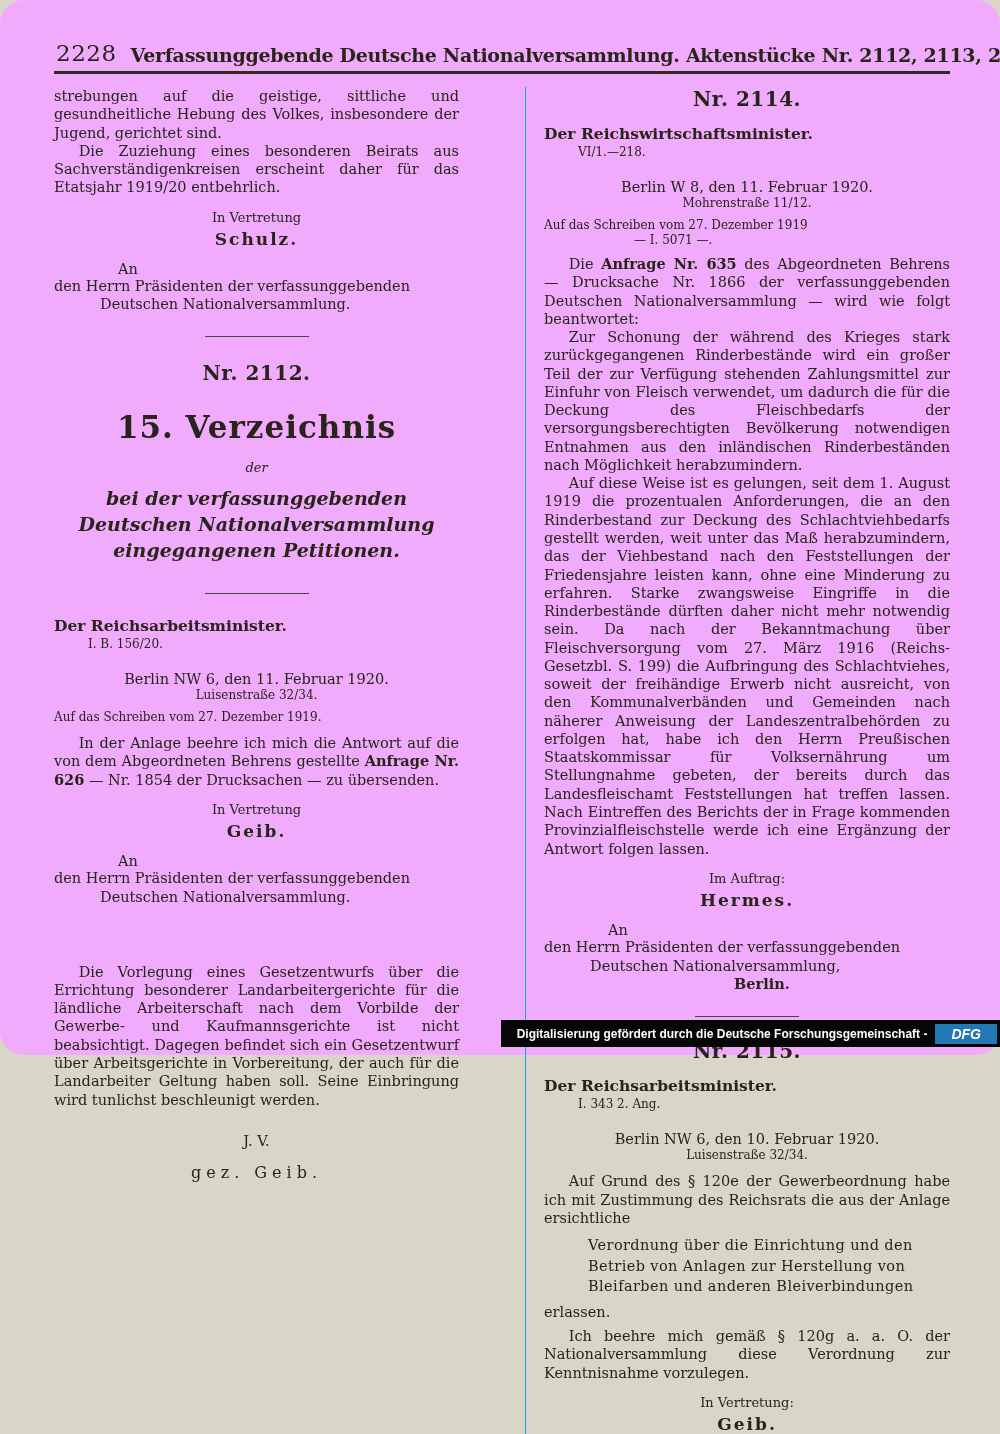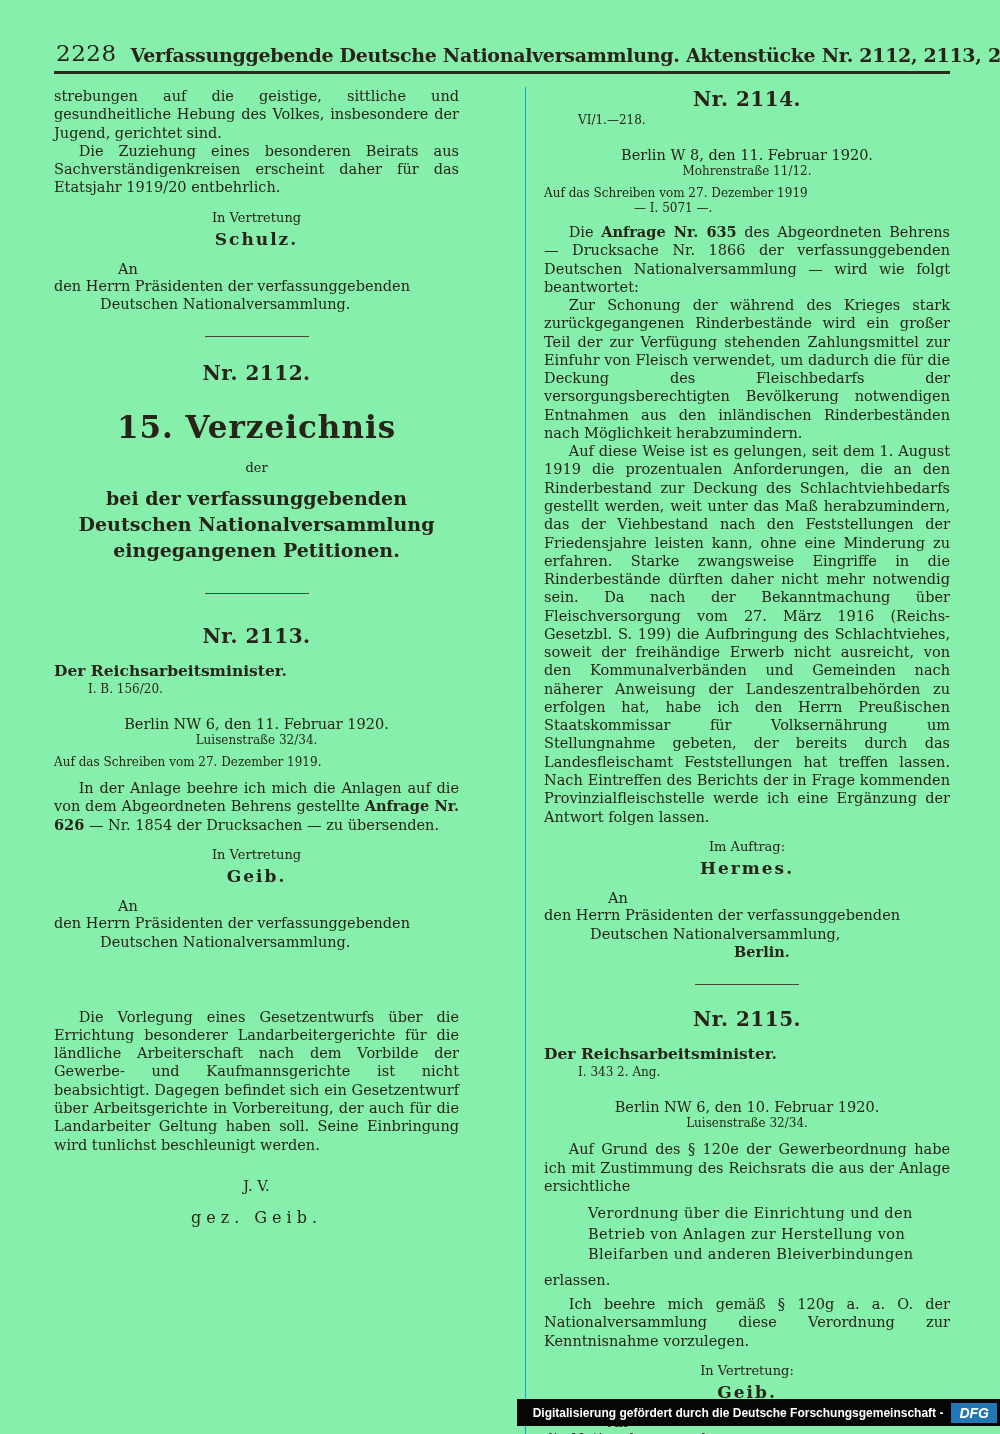--- a/index.html
+++ b/index.html
@@ -4,43 +4,44 @@
 <style>
   html, body { margin: 0; padding: 0; }
   body {
     width: 1000px; height: 1434px;
     background: #d9d5c7;
     overflow: hidden;
     font-family: "DejaVu Serif", "Liberation Serif", serif;
   }
   .page {
     position: relative;
-    width: 1000px; height: 1434px;
+    width: 1000px; height: 1055px;
     box-sizing: border-box;
     padding: 40px 50px 0 54px;
     background: linear-gradient(130deg, #f2eee1 0%, #edе9da 50%, #e9e4d4 100%);
-    background-color: #86efac;
+    background-color: #f0abfc;
     color: #29241a;
+    border-radius: 24px;
   }
   
   .header { display: flex; align-items: flex-end; gap: 14px; padding: 0 2px; }
   .page-number { font-size: 23px; letter-spacing: 0.5px; white-space: nowrap; }
   .header-title { flex: 1; text-align: center; font-size: 19px; font-weight: 700; letter-spacing: -0.3px; white-space: nowrap; }
   .header-rule { border-bottom: 3px solid #2e2a1e; margin-top: 5px; }
 
   
   .columns { display: flex; margin-top: 13px; gap: 46px; }
   .col { width: 50%; box-sizing: border-box; }
   .col-left  { padding-right: 20px; }
   .col-right { padding-left: 18px; border-left: 1px solid #0ea5e9; min-height: 1250px; }
 
   p, h1, h2 { margin: 0; }
   .body { font-size: 14.5px; line-height: 1.26; text-align: justify; }
   .indent { text-indent: 1.7em; }
-  .center { text-align: center; }
+  .center { text-align: center; font-style: italic; }
 
   .sig-intro  { font-size: 13px; text-align: center; margin-top: 13px; }
   .sig-name   { font-size: 17px; font-weight: 700; text-align: center; letter-spacing: 2px; margin-top: 4px; }
   .an         { font-size: 14.5px; margin-top: 12px; margin-left: 64px; }
   .addr       { font-size: 14.5px; line-height: 1.3; }
   .addr-2     { margin-left: 46px; }
   .addr-3     { margin-left: 190px; font-weight: bold; }
   .addr-4     { margin-left: 120px; }
 
   .section-divider { width: 104px; border-bottom: 1.5px solid #4c4537; margin: 22px auto; }
@@ -71,21 +72,21 @@
     background: #060606; color: #ffffff;
     display: flex; align-items: center; gap: 8px;
     padding: 0 3px 0 16px;
     font-family: "Liberation Sans", "DejaVu Sans", sans-serif;
     font-size: 12px; font-weight: 700;
     white-space: nowrap;
   }
   .dfg-logo {
     background: #2178b4; color: #ffffff;
     font-style: italic; font-weight: 700; font-size: 14px;
-    padding: 3px 8px; line-height: 1;
+    padding: 3px 16px; line-height: 1;
   }
 </style>
 </head>
 <body>
 
 <div class="page">
 
   <header class="header">
     <span class="page-number">2228</span>
     <span class="header-title">Verfassunggebende Deutsche Nationalversammlung. Aktenstücke Nr. 2112, 2113, 2114, 2115.</span>
@@ -111,43 +112,43 @@
       <article>
         <h2 class="nr mt24">Nr. 2112.</h2>
         <h1 class="big-title">15. Verzeichnis</h1>
         <p class="mid center">der</p>
         <p class="subject center">bei der verfassunggebenden Deutschen National­versammlung eingegangenen Petitionen.</p>
       </article>
 
       <div class="section-divider mt30"></div>
 
       <article>
-        <h2 class="nr mt30">Nr. 2113.</h2>
         <p class="sender">Der Reichsarbeitsminister.</p>
         <p class="ref">I. B. 156/20.</p>
         <p class="place-date">Berlin NW 6, den 11. Februar 1920.</p>
         <p class="street">Luisenstraße 32/34.</p>
         <p class="re">Auf das Schreiben vom 27. Dezember 1919.</p>
-        <p class="body indent mt10"><span>In der Anlage beehre ich mich die Anlagen auf die von dem Abgeordneten Behrens gestellte </span><span class="bold-run">Anfrage Nr. 626</span><span> — Nr. 1854 der Drucksachen — zu übersenden.</span></p>
+        <p class="body indent mt10"><span>In der Anlage beehre ich mich die Antwort auf die von dem Abgeordneten Behrens gestellte </span><span class="bold-run">Anfrage Nr. 626</span><span> — Nr. 1854 der Drucksachen — zu übersenden.</span></p>
         <p class="sig-intro">In Vertretung</p>
         <p class="sig-name">Geib.</p>
         <p class="an">An</p>
         <p class="addr">den Herrn Präsidenten der verfassunggebenden</p>
         <p class="addr addr-2">Deutschen Nationalversammlung.</p>
         <p class="body indent mt56">Die Vorlegung eines Gesetzentwurfs über die Errichtung besonderer Landarbeitergerichte für die ländliche Arbeiterschaft nach dem Vorbilde der Gewerbe- und Kaufmannsgerichte ist nicht beabsichtigt. Dagegen befindet sich ein Gesetzentwurf über Arbeitsgerichte in Vorbereitung, der auch für die Landarbeiter Geltung haben soll. Seine Einbringung wird tunlichst beschleunigt werden.</p>
         <p class="jv">J. V.</p>
         <p class="annex-name">gez. Geib.</p>
       </article>
 
     </section>
 
     <section class="col col-right">
 
       <article>
         <h2 class="nr">Nr. 2114.</h2>
+        <p class="sender">Der Reichswirtschaftsminister.</p>
         <p class="ref">VI/1.—218.</p>
         <p class="place-date">Berlin W 8, den 11. Februar 1920.</p>
         <p class="street">Mohrenstraße 11/12.</p>
         <p class="re">Auf das Schreiben vom 27. Dezember 1919</p>
         <p class="re2">— I. 5071 —.</p>
         <p class="body indent mt8"><span>Die </span><span class="bold-run">Anfrage Nr. 635</span><span> des Abgeordneten Behrens — Drucksache Nr. 1866 der verfassunggebenden Deutschen Nationalversammlung — wird wie folgt beantwortet:</span></p>
         <p class="body indent">Zur Schonung der während des Krieges stark zurückgegangenen Rinderbestände wird ein großer Teil der zur Verfügung stehenden Zahlungsmittel zur Einfuhr von Fleisch verwendet, um dadurch die für die Deckung des Fleischbedarfs der versorgungsberechtigten Bevölkerung notwendigen Entnahmen aus den inländischen Rinderbeständen nach Möglichkeit herabzumindern.</p>
         <p class="body indent">Auf diese Weise ist es gelungen, seit dem 1. August 1919 die prozentualen Anforderungen, die an den Rinderbestand zur Deckung des Schlachtviehbedarfs gestellt werden, weit unter das Maß herabzumindern, das der Viehbestand nach den Feststellungen der Friedensjahre leisten kann, ohne eine Minderung zu erfahren. Starke zwangsweise Eingriffe in die Rinderbestände dürften daher nicht mehr notwendig sein. Da nach der Bekanntmachung über Fleischversorgung vom 27. März 1916 (Reichs-Gesetzbl. S. 199) die Aufbringung des Schlachtviehes, soweit der freihändige Erwerb nicht ausreicht, von den Kommunalverbänden und Gemeinden nach näherer Anweisung der Landeszentralbehörden zu erfolgen hat, habe ich den Herrn Preußischen Staatskommissar für Volksernährung um Stellungnahme gebeten, der bereits durch das Landesfleischamt Feststellungen hat treffen lassen. Nach Eintreffen des Berichts der in Frage kommenden Provinzialfleischstelle werde ich eine Ergänzung der Antwort folgen lassen.</p>
         <p class="sig-intro">Im Auftrag:</p>
         <p class="sig-name">Hermes.</p>

